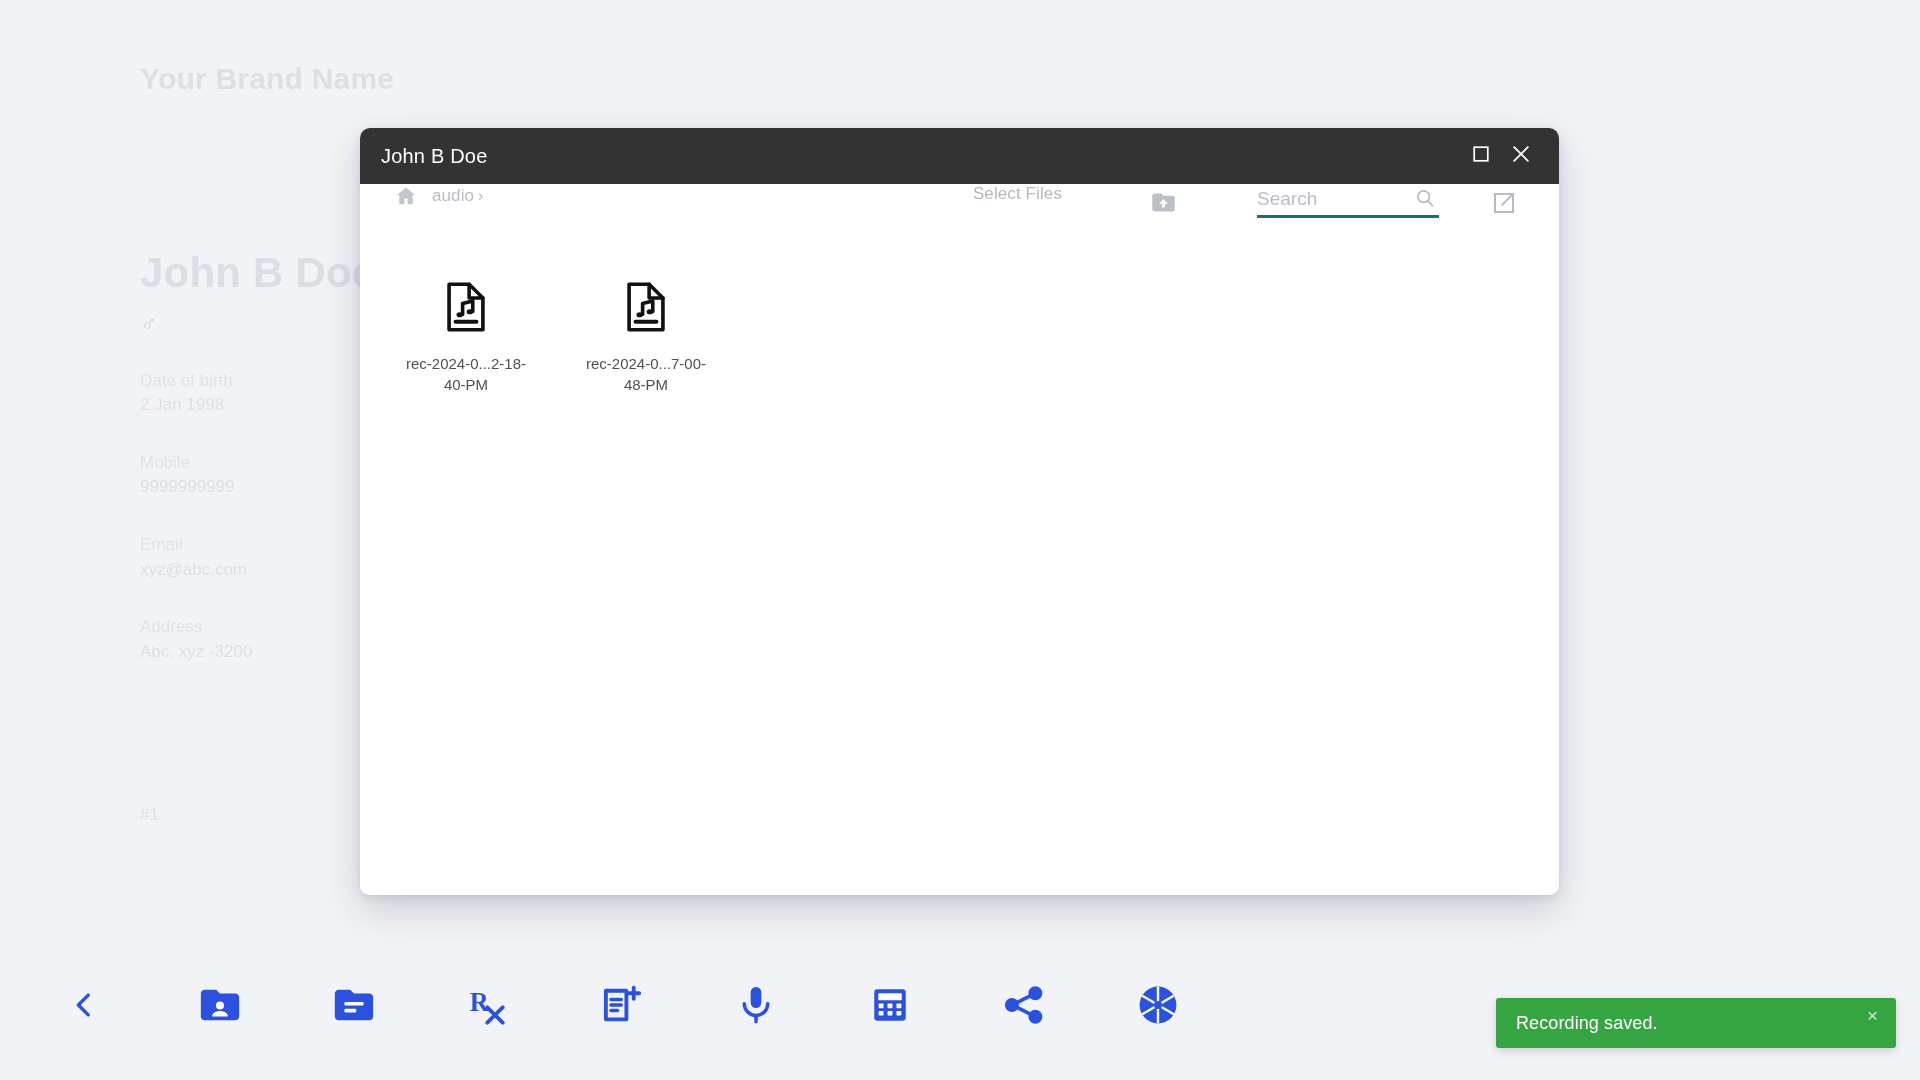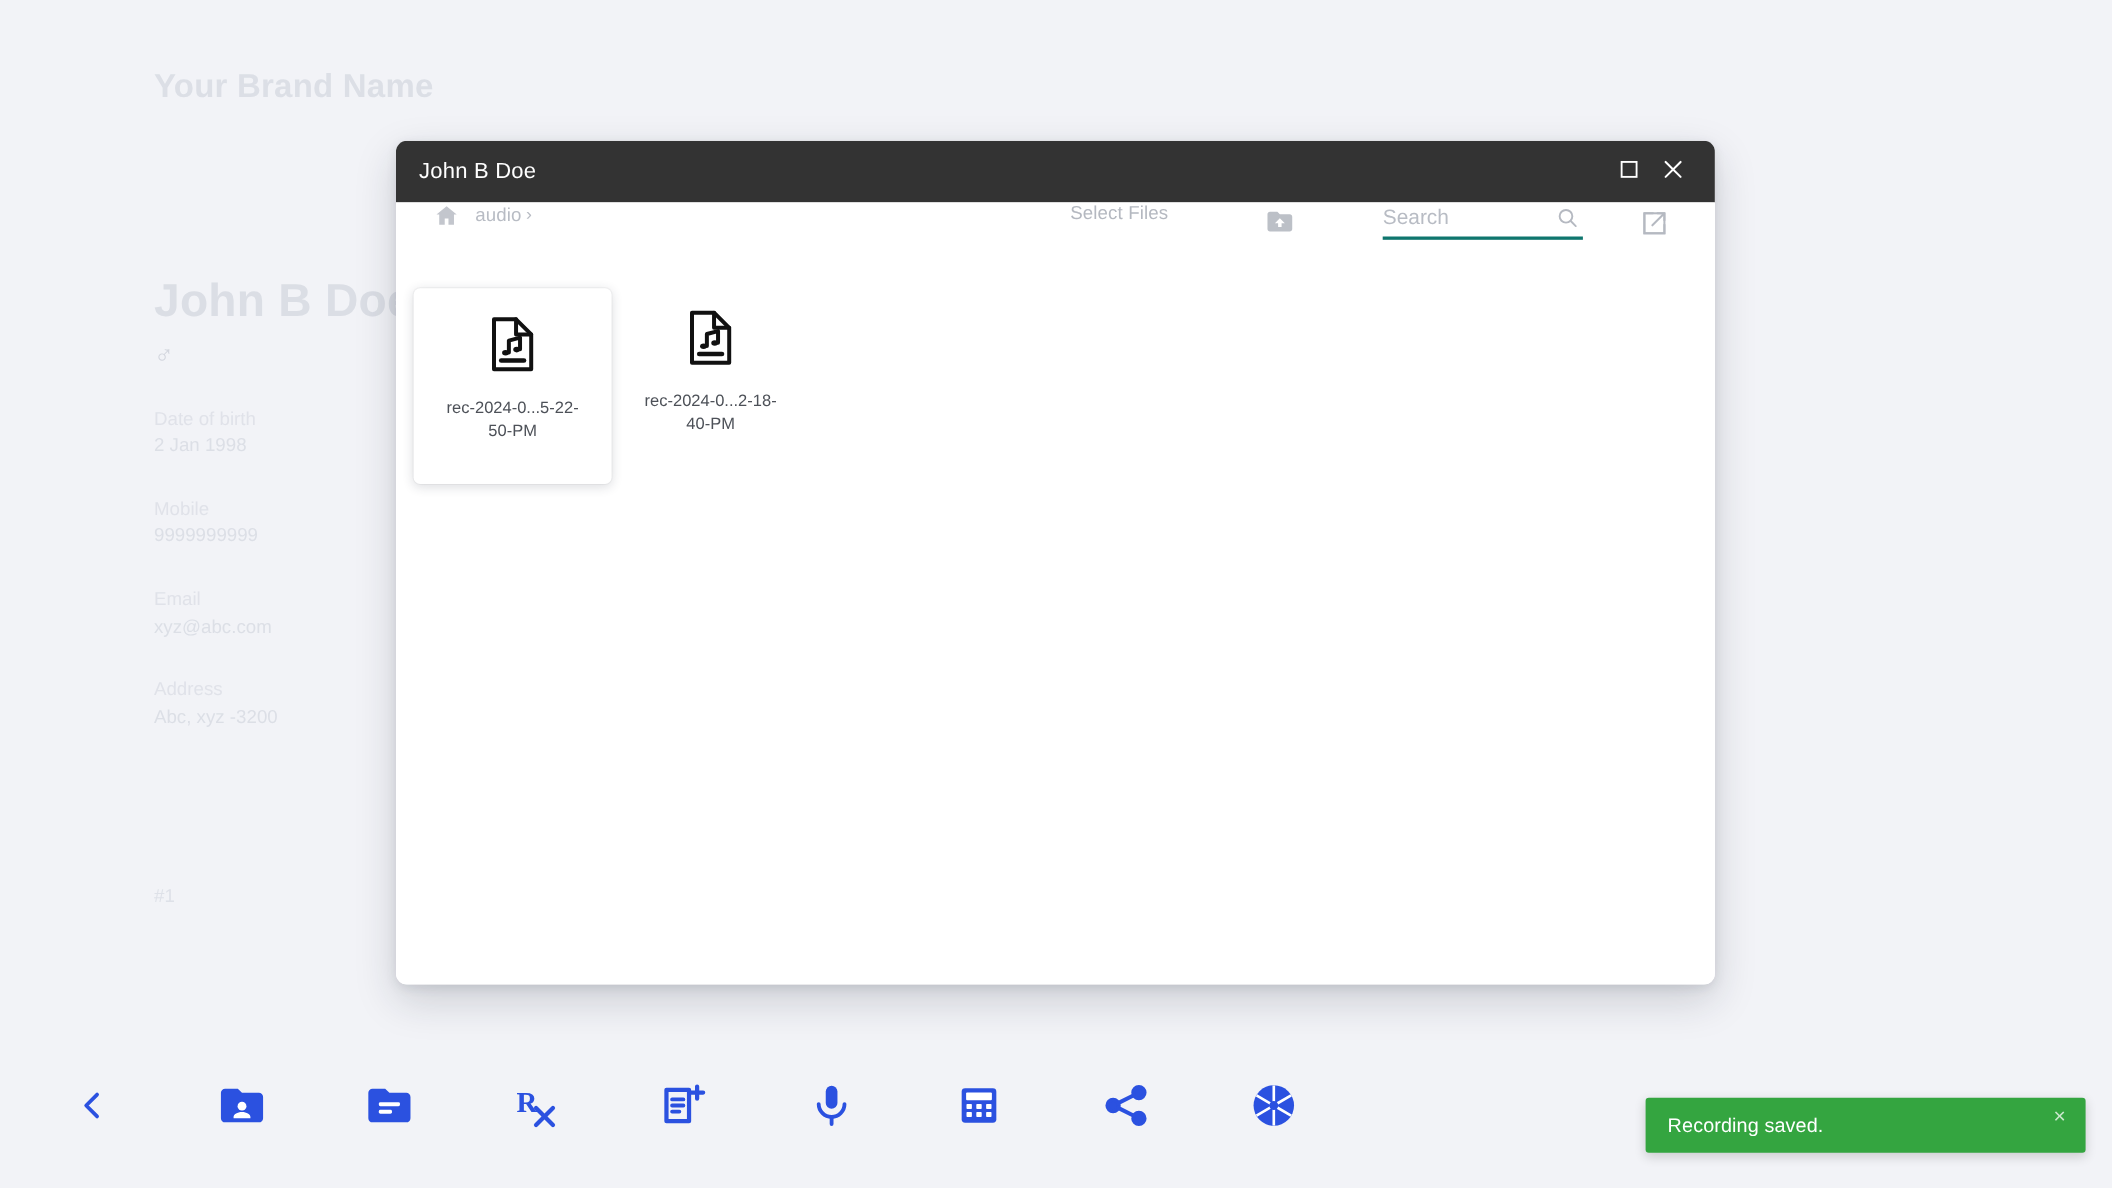--- a/index.html
+++ b/index.html
@@ -496,49 +496,49 @@
             <rect x="3.6" y="3.6" width="16.8" height="16.8"></rect>
             <path d="M10.3 13.7 20.4 3.6M14.6 3.6h5.8v5.8" stroke-linecap="round" stroke-linejoin="round"></path>
           </svg>
         </span>
       </div>
 
     </div>
 
     <div class="file-grid">
 
-      <div class="file-item selected">
-        <span class="file-icon">
-          <svg width="58" height="58" viewBox="0 0 24 24" fill="none" stroke="#111111" stroke-width="1.5" stroke-linejoin="round">
-            <path d="M5 2.6h8.3L19 8.3V21.4H5z" stroke-linecap="round"></path>
-            <path d="M13.3 2.6v5.7H19" stroke-linecap="round"></path>
-            <path d="M7.7 18.1h8.6" stroke-width="1.7" stroke-linecap="round"></path>
-            <path d="M10.6 15.1V10.6l4.2-1.1v4.4" stroke-linecap="round" stroke-linejoin="round"></path>
-            <ellipse cx="9.35" cy="15.2" rx="1.3" ry="1.05" fill="#111111" stroke="none"></ellipse>
-            <ellipse cx="13.55" cy="14.0" rx="1.3" ry="1.05" fill="#111111" stroke="none"></ellipse>
-          </svg>
-        </span>
-        <span class="file-name">rec-2024-0...5-22-50-PM</span>
-      </div>
 
 
       <div class="file-item">
         <span class="file-icon">
           <svg width="58" height="58" viewBox="0 0 24 24" fill="none" stroke="#111111" stroke-width="1.5" stroke-linejoin="round">
             <path d="M5 2.6h8.3L19 8.3V21.4H5z" stroke-linecap="round"></path>
             <path d="M13.3 2.6v5.7H19" stroke-linecap="round"></path>
             <path d="M7.7 18.1h8.6" stroke-width="1.7" stroke-linecap="round"></path>
             <path d="M10.6 15.1V10.6l4.2-1.1v4.4" stroke-linecap="round" stroke-linejoin="round"></path>
             <ellipse cx="9.35" cy="15.2" rx="1.3" ry="1.05" fill="#111111" stroke="none"></ellipse>
             <ellipse cx="13.55" cy="14.0" rx="1.3" ry="1.05" fill="#111111" stroke="none"></ellipse>
           </svg>
         </span>
         <span class="file-name">rec-2024-0...2-18-40-PM</span>
       </div>
 
+      <div class="file-item">
+        <span class="file-icon">
+          <svg width="58" height="58" viewBox="0 0 24 24" fill="none" stroke="#111111" stroke-width="1.5" stroke-linejoin="round">
+            <path d="M5 2.6h8.3L19 8.3V21.4H5z" stroke-linecap="round"></path>
+            <path d="M13.3 2.6v5.7H19" stroke-linecap="round"></path>
+            <path d="M7.7 18.1h8.6" stroke-width="1.7" stroke-linecap="round"></path>
+            <path d="M10.6 15.1V10.6l4.2-1.1v4.4" stroke-linecap="round" stroke-linejoin="round"></path>
+            <ellipse cx="9.35" cy="15.2" rx="1.3" ry="1.05" fill="#111111" stroke="none"></ellipse>
+            <ellipse cx="13.55" cy="14.0" rx="1.3" ry="1.05" fill="#111111" stroke="none"></ellipse>
+          </svg>
+        </span>
+        <span class="file-name">rec-2024-0...7-00-48-PM</span>
+      </div>
 
     </div>
 
   </div>
 </div>
 
 <div id="toast">
   <span class="toast-msg">Recording saved.</span>
   <span class="toast-close">×</span>
 </div>

